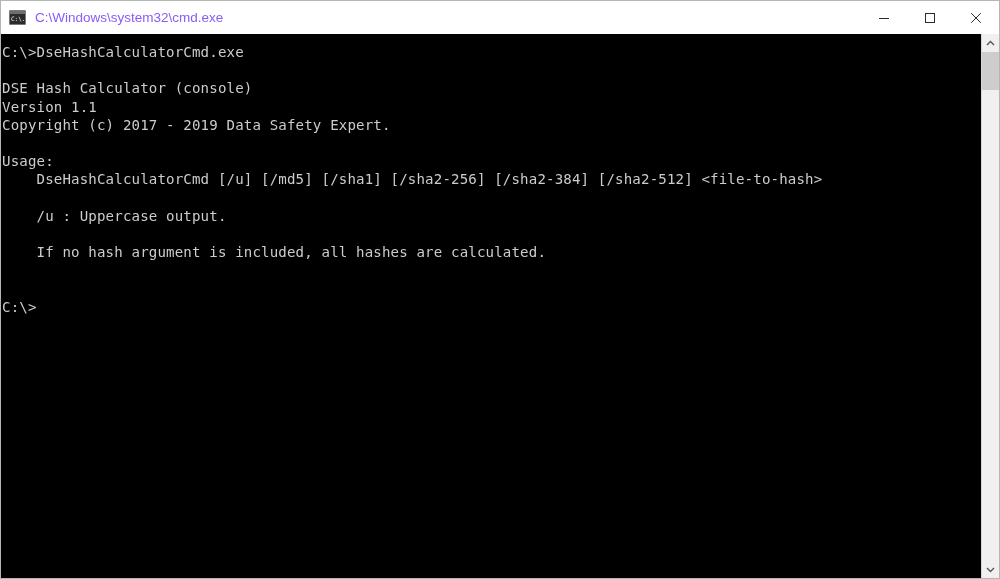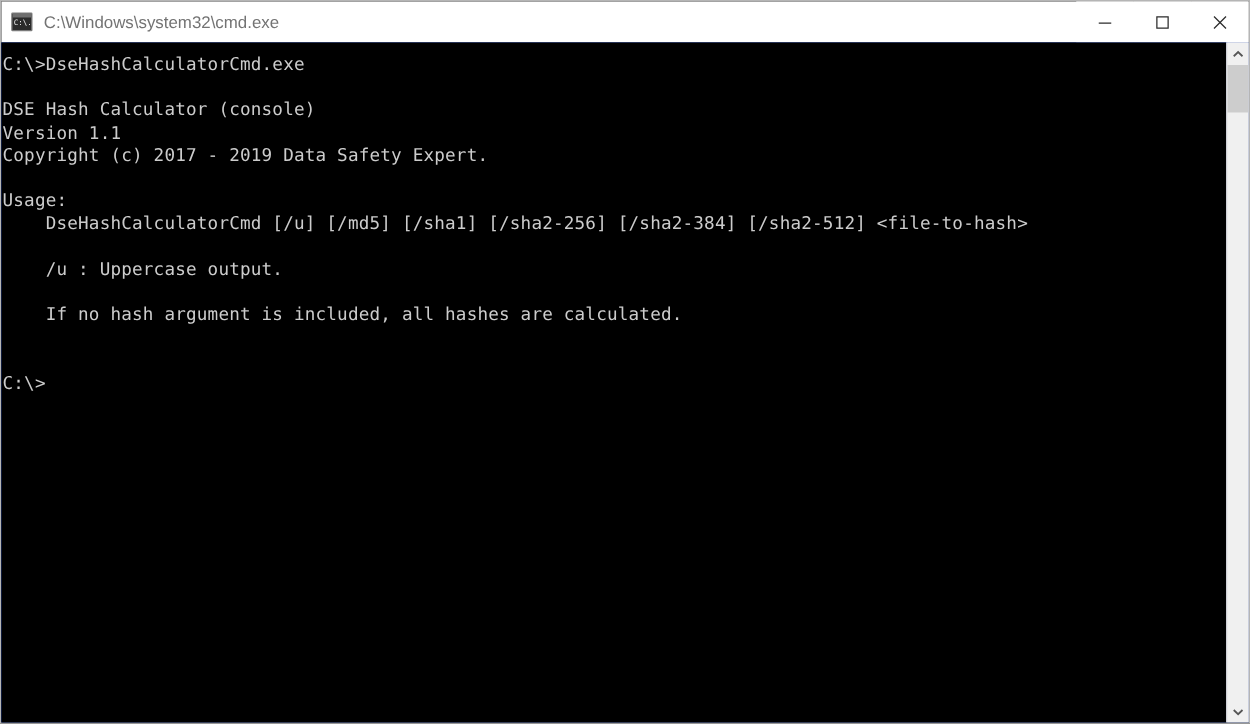--- a/index.html
+++ b/index.html
@@ -73,21 +73,21 @@
     font-family: "DejaVu Sans Mono", monospace;
     font-size: 6px;
     line-height: 9px;
     letter-spacing: 0px;
     white-space: nowrap;
   }
 
   .title-text {
     font-family: "Liberation Sans", sans-serif;
     font-size: 13.5px;
-    color: #737373;
+    color: #8b5cf6;
     line-height: 33px;
     white-space: nowrap;
   }
 
   .title-controls {
     display: flex;
     height: 33px;
     flex: 0 0 auto;
   }
   .ctrl {
@@ -97,21 +97,21 @@
     align-items: center;
     justify-content: center;
     background: #ffffff;
   }
   .ctrl svg { display: block; }
 
   
   .console-area {
     flex: 1;
     display: flex;
-    background: #1d4ed8;
+    background: #bef264;
     min-height: 0;
     position: relative;
     justify-content: center;
   }
 
   .console-text {
     flex: 1;
     background: #000000;
     color: #cccccc;
     font-family: "DejaVu Sans Mono", monospace;

